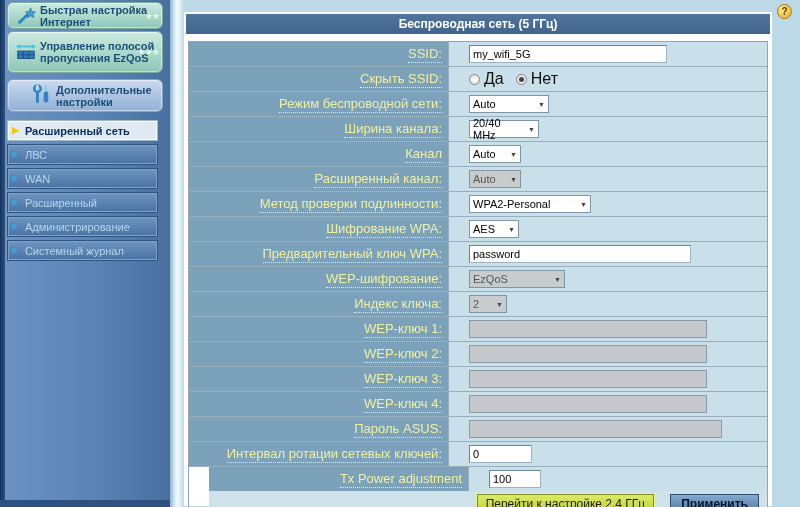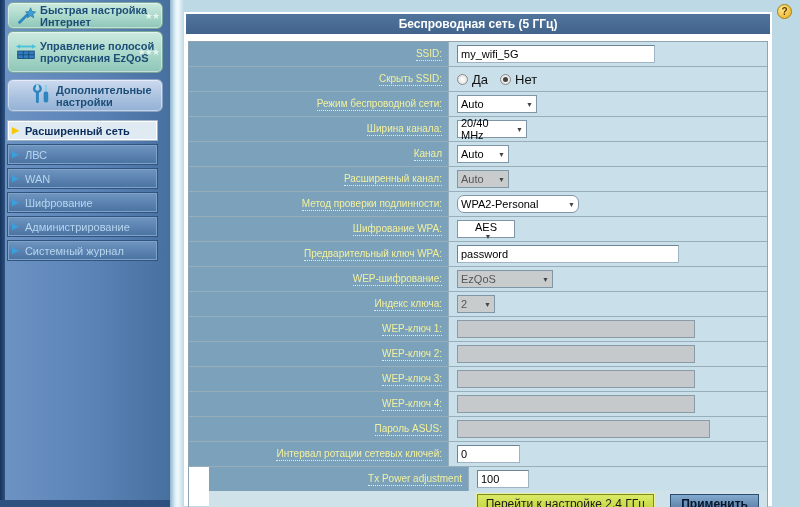--- a/index.html
+++ b/index.html
@@ -63,38 +63,38 @@
     margin:7px 4px 0 4px;border:1px solid #8fa5b2;
   }
   .frow{display:flex;height:24px;border-bottom:1px solid #99aebb;}
   .frow:last-child{border-bottom:none;margin-left:20px;}
   .cl{
     width:260px;flex:0 0 260px;box-sizing:border-box;background:#7ba2ba;
     display:flex;align-items:center;justify-content:flex-end;
     padding-right:6px;border-right:1px solid #99aebb;
   }
   .lbl{
-    color:#f2f09e;font-size:10px;text-align:right;
+    color:#f2f09e;font-size:13px;text-align:right;
     border-bottom:1px dotted #dcebf5;padding-bottom:1px;cursor:pointer;
   }
-  .cv{flex:1;background:#c9dfe9;display:flex;align-items:center;padding-left:8px;}
+  .cv{flex:1;background:#c9dfe9;display:flex;align-items:center;padding-left:20px;}
   .cv input[type=text]{
     font-family:"Liberation Sans",sans-serif;font-size:11px;height:16px;
     border:1px solid;border-color:#6e8494 #9fb4c2 #9fb4c2 #6e8494;
     background:#fff;padding:0 3px;color:#000;
   }
   .cv input[type=text]:disabled{background:#c6c9cb;border-color:#8a9aa6;}
   .select{
     display:inline-flex;align-items:center;justify-content:space-between;
     height:18px;box-sizing:border-box;background:#fff;
     border:1px solid #7f96a6;font-size:11px;padding:0 3px;color:#000;cursor:default;
   }
   .select .arrow{font-size:7px;color:#444;margin-left:4px;}
   .select.disabled{background:#c9cccd;color:#555;}
-  .radio-opt{display:inline-flex;align-items:center;margin-right:12px;font-size:13px;color:#111;cursor:pointer;}
+  .radio-opt{display:inline-flex;align-items:center;margin-right:12px;font-size:16px;color:#111;cursor:pointer;}
   .radio-circle{
     width:11px;height:11px;border-radius:50%;box-sizing:border-box;
     border:1px solid #8a8a8a;background:radial-gradient(#ffffff,#d9d9d9);
     margin-right:4px;position:relative;
   }
   .radio-circle.checked::after{
     content:'';position:absolute;left:2px;top:2px;width:5px;height:5px;
     border-radius:50%;background:#444;
   }
   .btn-row{
@@ -173,21 +173,21 @@
       <div class="menu-item">
         <span class="tri">▶</span>
         <span>ЛВС</span>
       </div>
       <div class="menu-item">
         <span class="tri">▶</span>
         <span>WAN</span>
       </div>
       <div class="menu-item">
         <span class="tri">▶</span>
-        <span>Шифрование</span>
+        <span>Расширенный</span>
       </div>
       <div class="menu-item">
         <span class="tri">▶</span>
         <span>Администрирование</span>
       </div>
       <div class="menu-item">
         <span class="tri">▶</span>
         <span>Системный журнал</span>
       </div>
     </div>
@@ -264,32 +264,32 @@
               <span>Auto</span>
               <span class="arrow">▼</span>
             </span>
           </div>
         </div>
         <div class="frow">
           <div class="cl">
             <span class="lbl">Метод проверки подлинности:</span>
           </div>
           <div class="cv">
-            <span class="select" style="width: 122px; border-radius: 7px;">
+            <span class="select" style="width: 122px;">
               <span>WPA2-Personal</span>
               <span class="arrow">▼</span>
             </span>
           </div>
         </div>
         <div class="frow">
           <div class="cl">
             <span class="lbl">Шифрование WPA:</span>
           </div>
           <div class="cv">
-            <span class="select" style="width: 58px; flex-direction: column;">
+            <span class="select" style="width: 50px;">
               <span>AES</span>
               <span class="arrow">▼</span>
             </span>
           </div>
         </div>
         <div class="frow">
           <div class="cl">
             <span class="lbl">Предварительный ключ WPA:</span>
           </div>
           <div class="cv">

